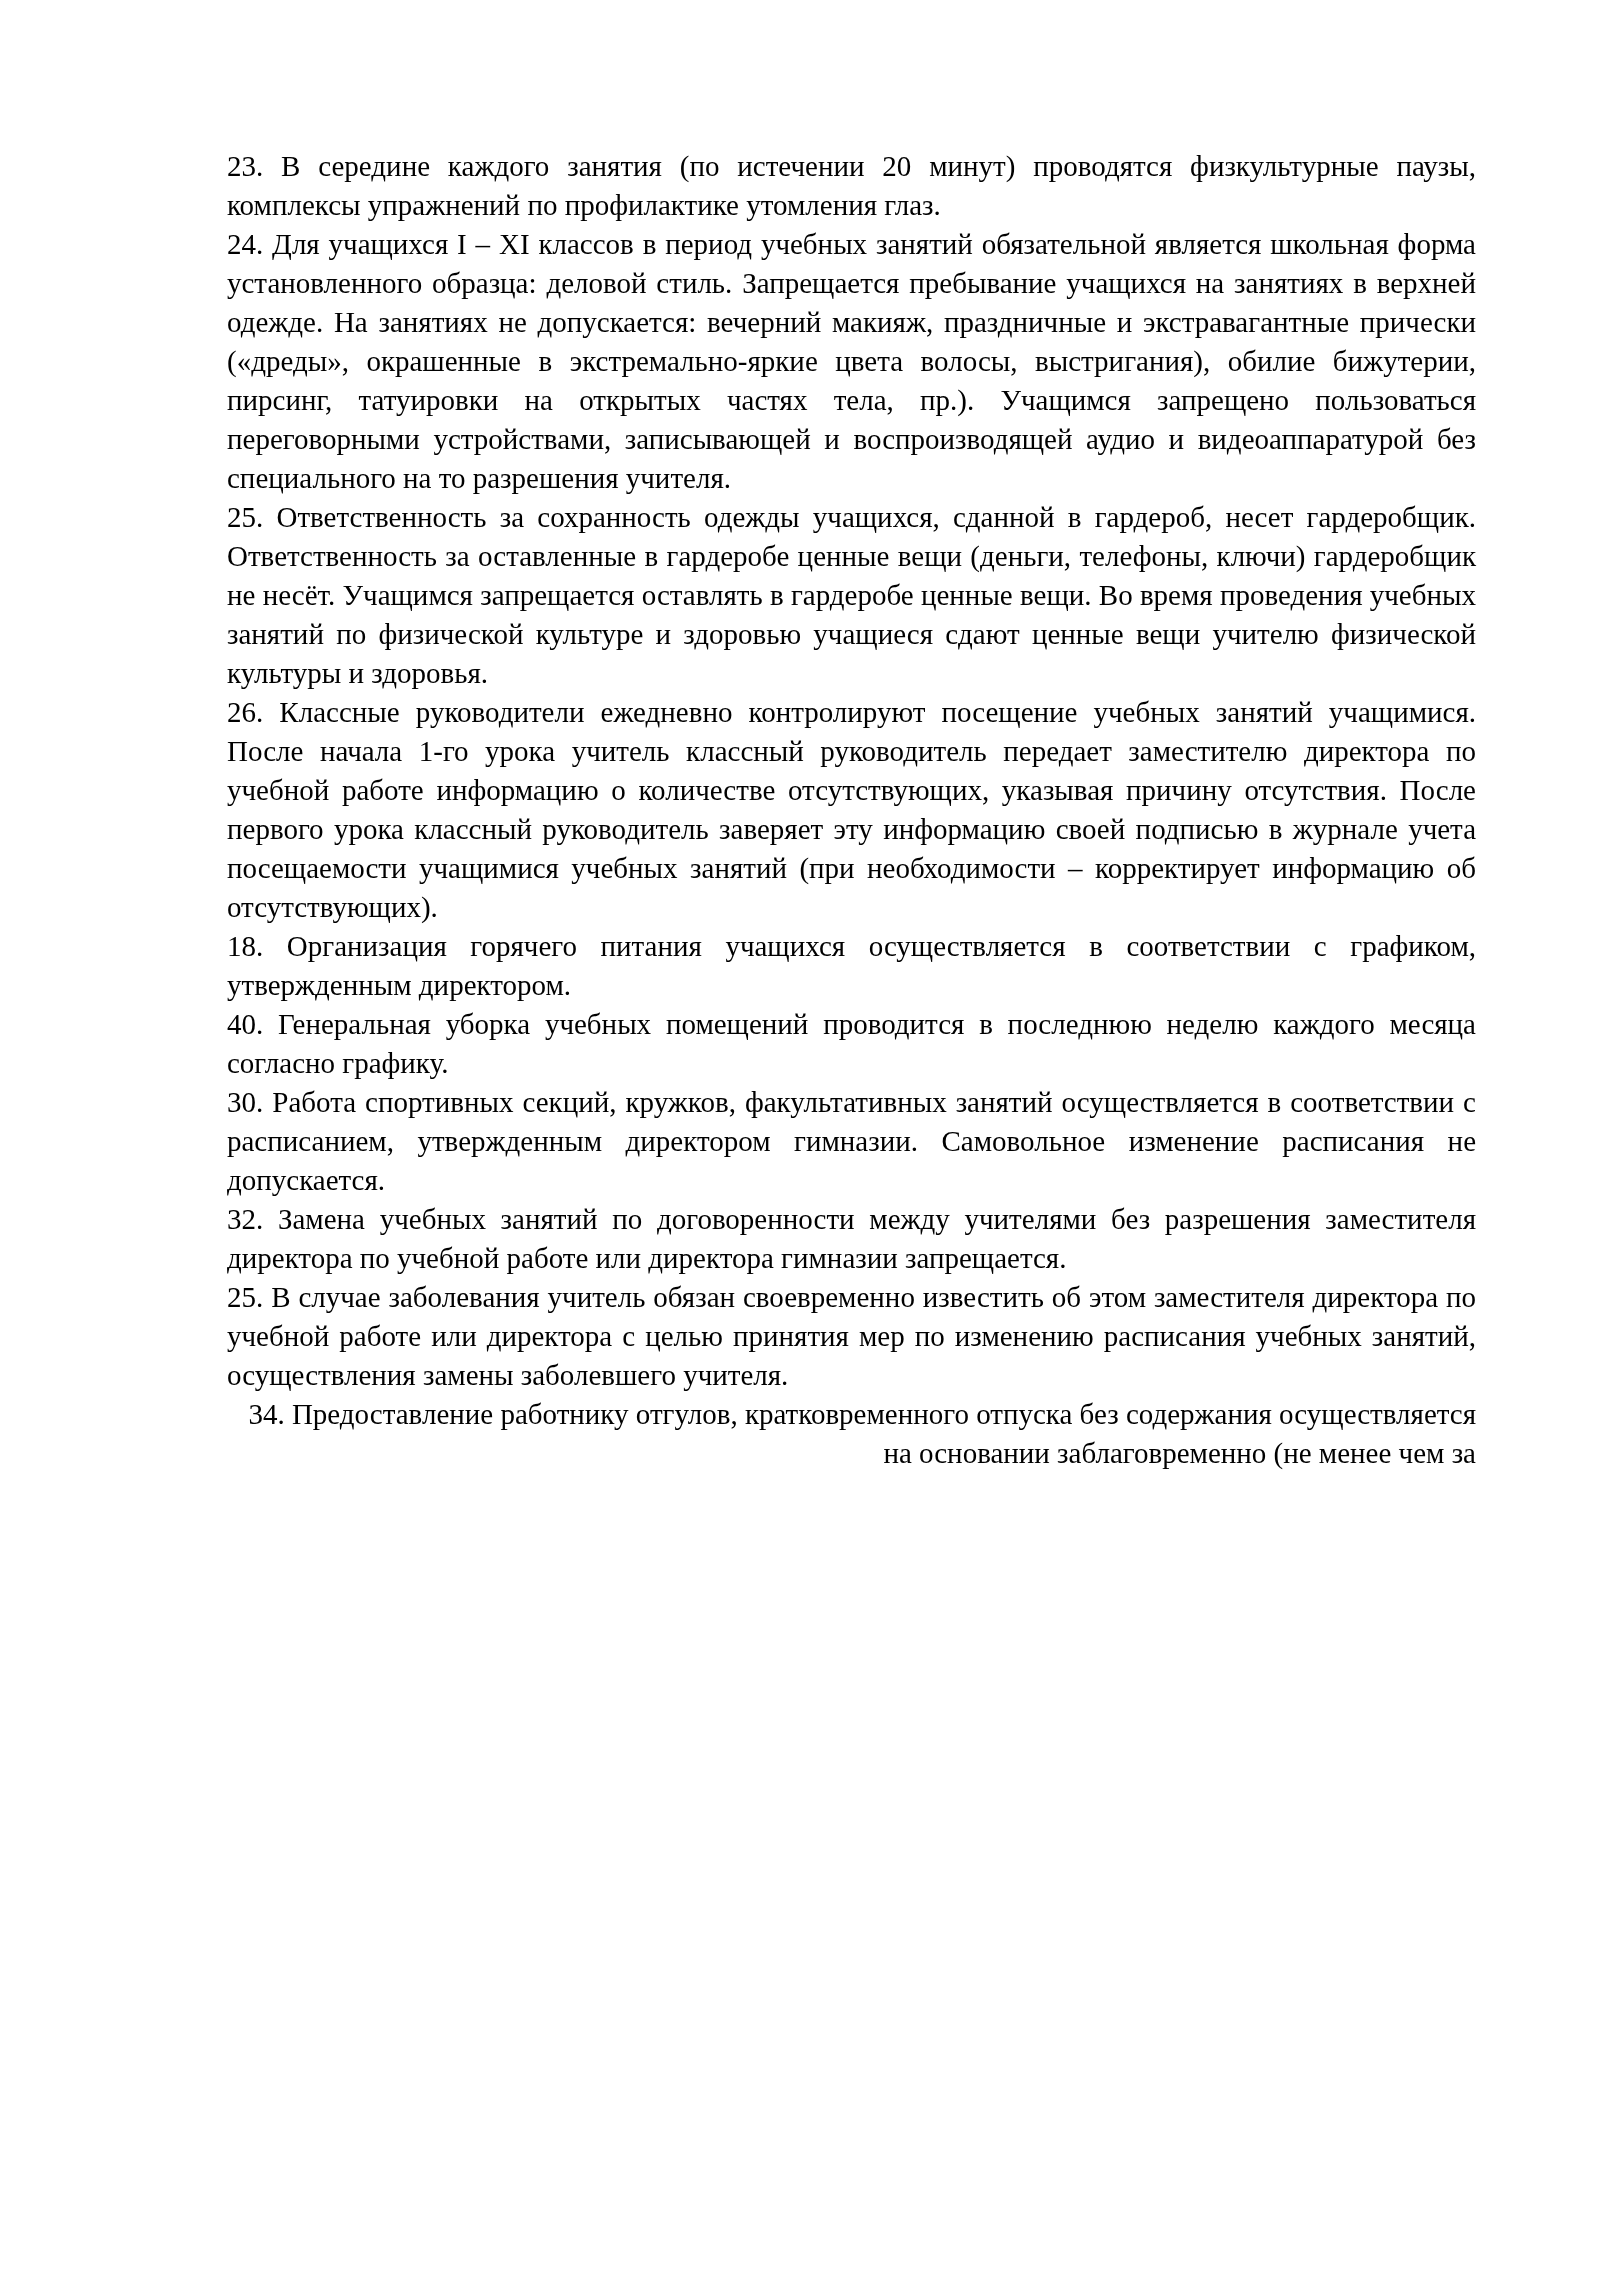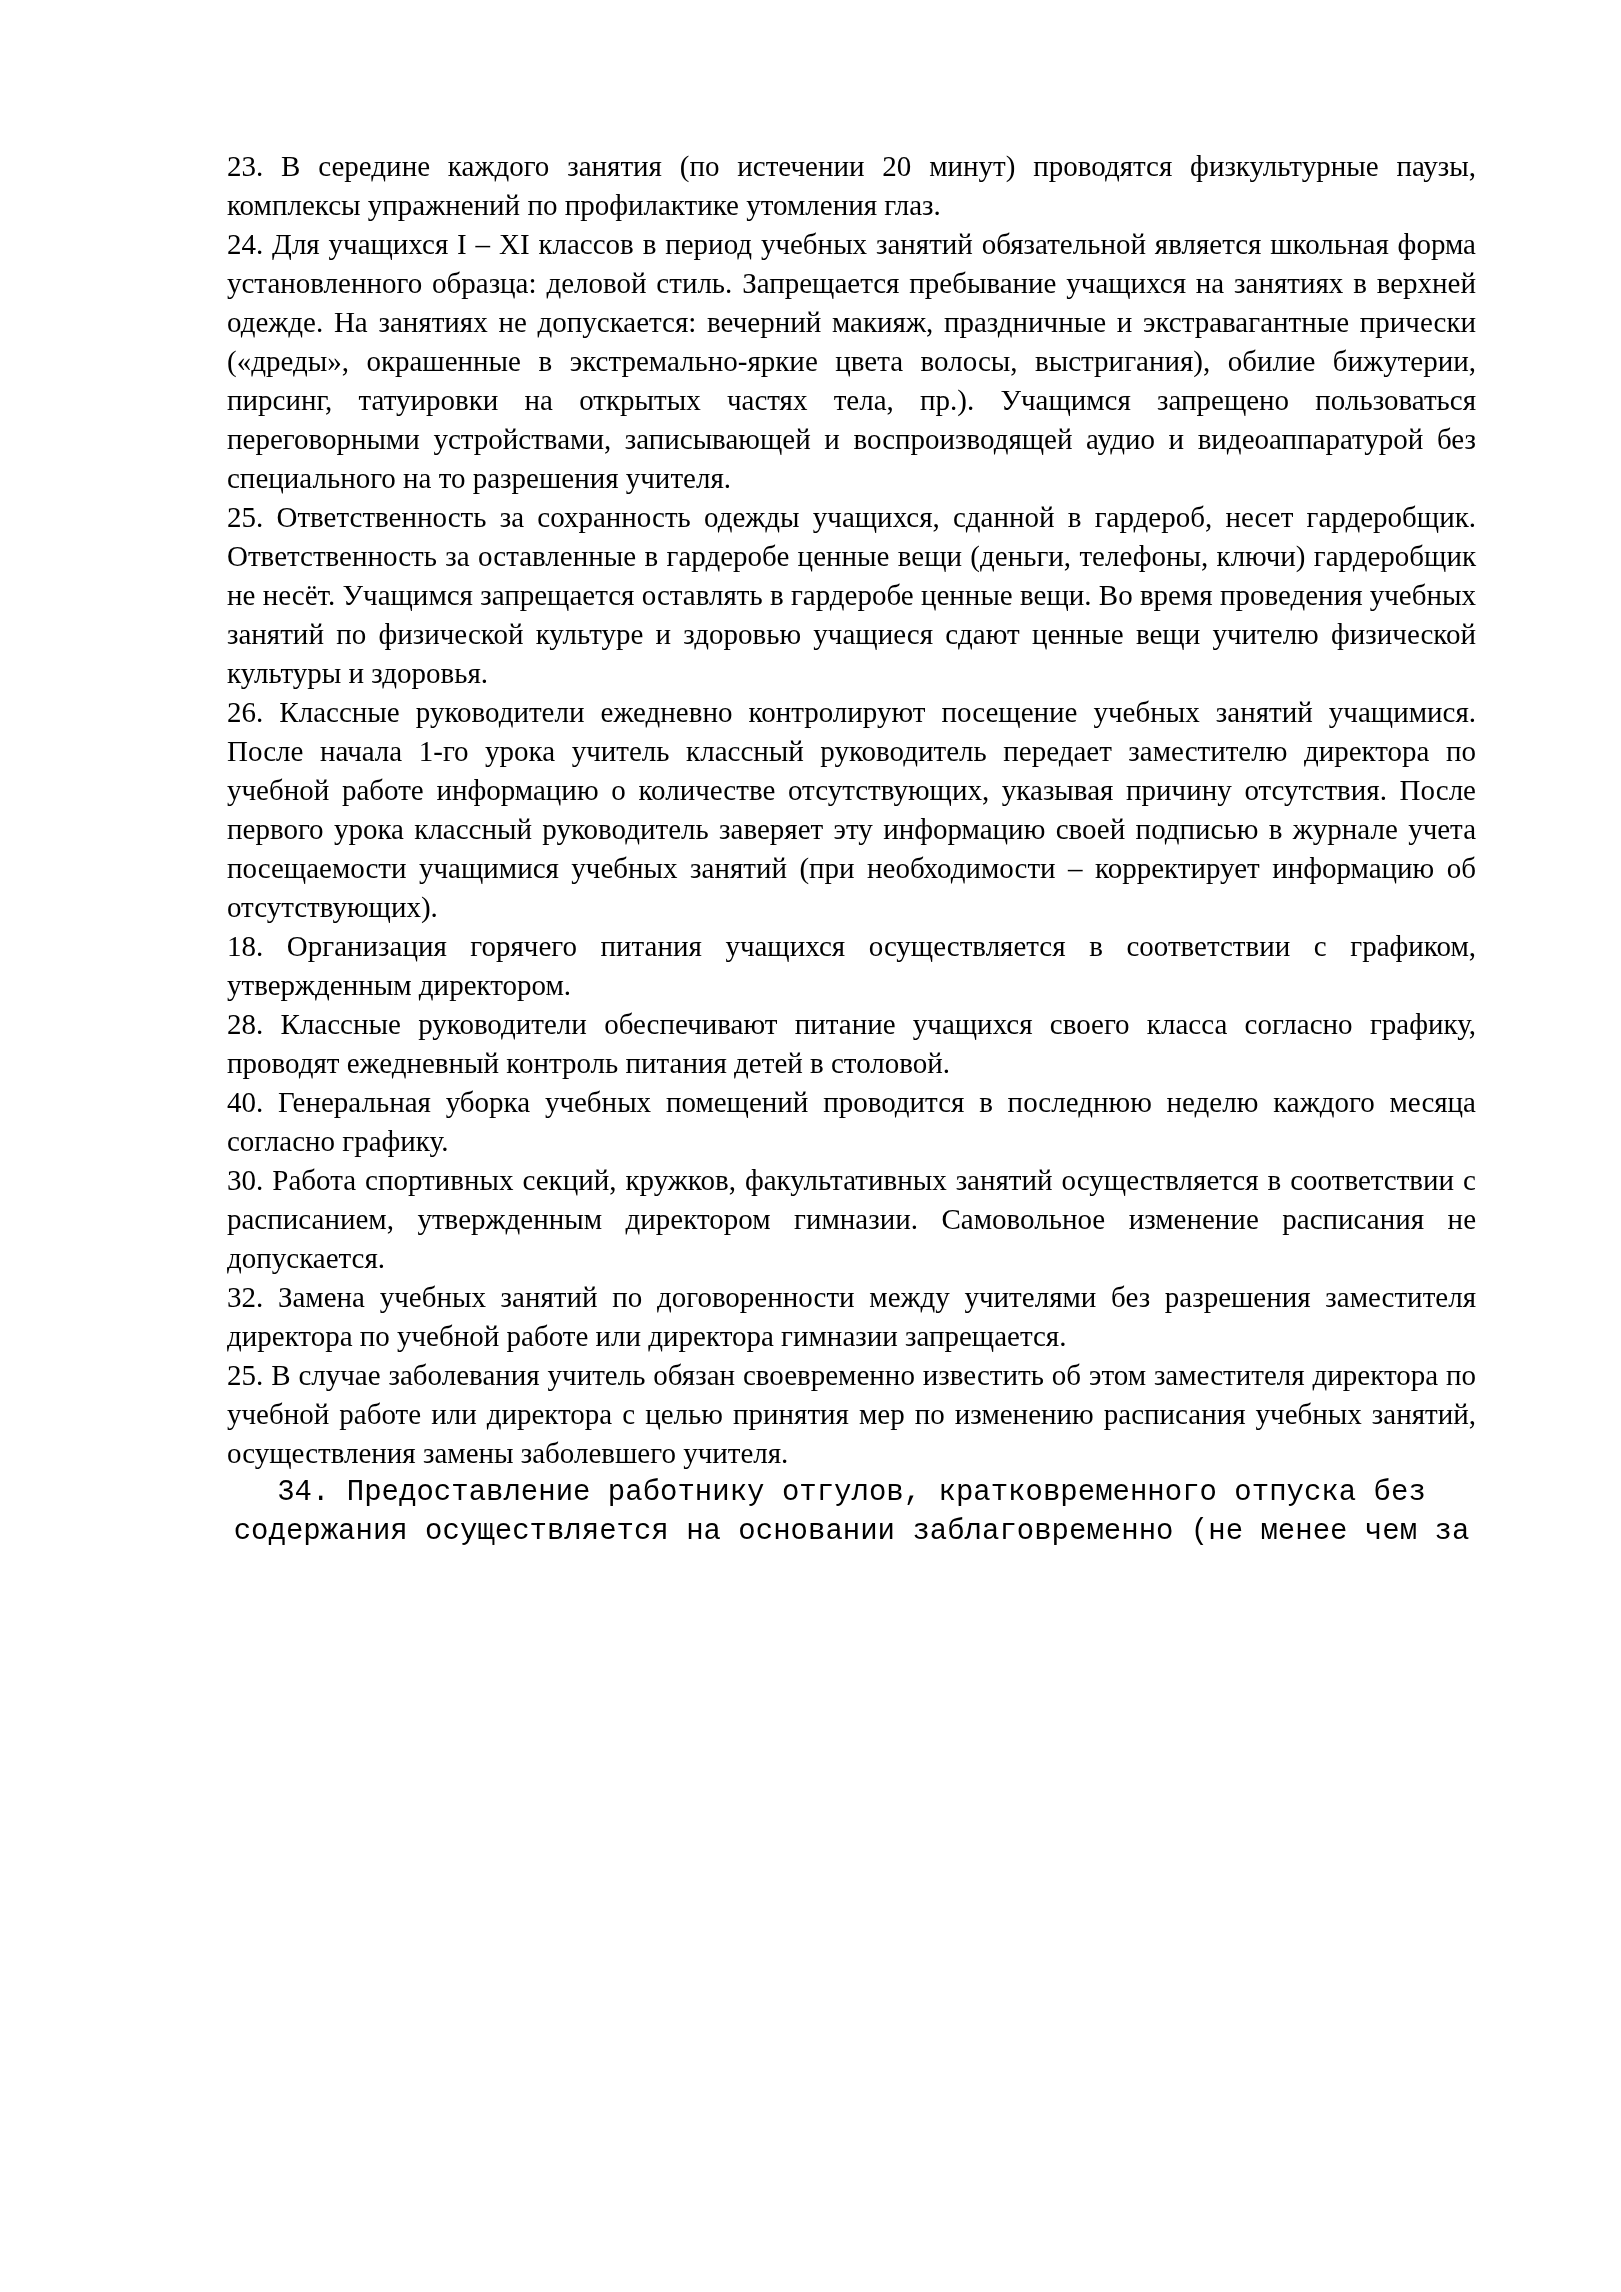--- a/index.html
+++ b/index.html
@@ -25,35 +25,33 @@
     line-height: 1.345;
     text-align: justify;
     text-justify: inter-word;
   }
   p.para {
     margin: 0 0 0 0;
     text-indent: 0;
     text-align: justify;
   }
   p.para:last-child {
-    text-align: center;
-    font-family: Liberation Mono, monospace;
+    text-align: right;
   }
 </style>
 </head>
 <body>
 
 <div class="page">
   <div class="doc-body">
     <p class="para">23. В середине каждого занятия (по истечении 20 минут) проводятся физкультурные паузы, комплексы упражнений по профилактике утомления глаз.</p>
     <p class="para"> 24. Для учащихся I – XI классов в период учебных занятий обязательной является школьная форма установленного образца:  деловой стиль. Запрещается пребывание учащихся на занятиях в верхней одежде. На занятиях не допускается: вечерний макияж, праздничные и экстравагантные прически («дреды», окрашенные в экстремально-яркие цвета волосы, выстригания), обилие бижутерии, пирсинг, татуировки на открытых частях тела, пр.). Учащимся запрещено пользоваться переговорными устройствами, записывающей и воспроизводящей аудио и видеоаппаратурой без специального на то разрешения учителя.</p>
     <p class="para">25. Ответственность за сохранность одежды учащихся, сданной в гардероб, несет гардеробщик. Ответственность за оставленные в гардеробе ценные вещи (деньги, телефоны, ключи) гардеробщик не несёт. Учащимся запрещается оставлять в гардеробе ценные вещи. Во время проведения учебных занятий по физической культуре и здоровью учащиеся сдают ценные вещи учителю физической культуры и здоровья.</p>
     <p class="para">26. Классные руководители ежедневно контролируют посещение учебных занятий учащимися. После начала 1-го урока учитель классный руководитель передает заместителю директора по учебной работе  информацию о количестве отсутствующих, указывая причину отсутствия. После первого урока классный руководитель заверяет эту информацию своей подписью в журнале учета посещаемости учащимися учебных занятий (при необходимости – корректирует информацию об отсутствующих).</p>
     <p class="para">18. Организация горячего питания учащихся осуществляется в соответствии с графиком, утвержденным директором.</p>
-    <p class="para">28. Классные руководители обеспечивают питание учащихся своего класса согласно графику, проводят ежедневный контроль питания детей в столовой.</p>
     <p class="para">40. Генеральная уборка учебных помещений проводится в последнюю неделю каждого месяца согласно графику.</p>
     <p class="para">30. Работа спортивных секций, кружков, факультативных занятий осуществляется в соответствии с расписанием, утвержденным директором гимназии. Самовольное изменение расписания не допускается.</p>
     <p class="para">32. Замена учебных занятий по договоренности между учителями без разрешения заместителя директора по учебной работе или директора гимназии запрещается.</p>
     <p class="para">25. В случае заболевания учитель обязан своевременно известить об этом заместителя директора по учебной работе или директора с целью принятия мер по изменению расписания учебных занятий, осуществления замены заболевшего учителя.</p>
     <p class="para">34. Предоставление работнику отгулов, кратковременного отпуска без содержания осуществляется на основании заблаговременно (не менее чем за</p>
   </div>
 </div>
 
 
 </body></html>

